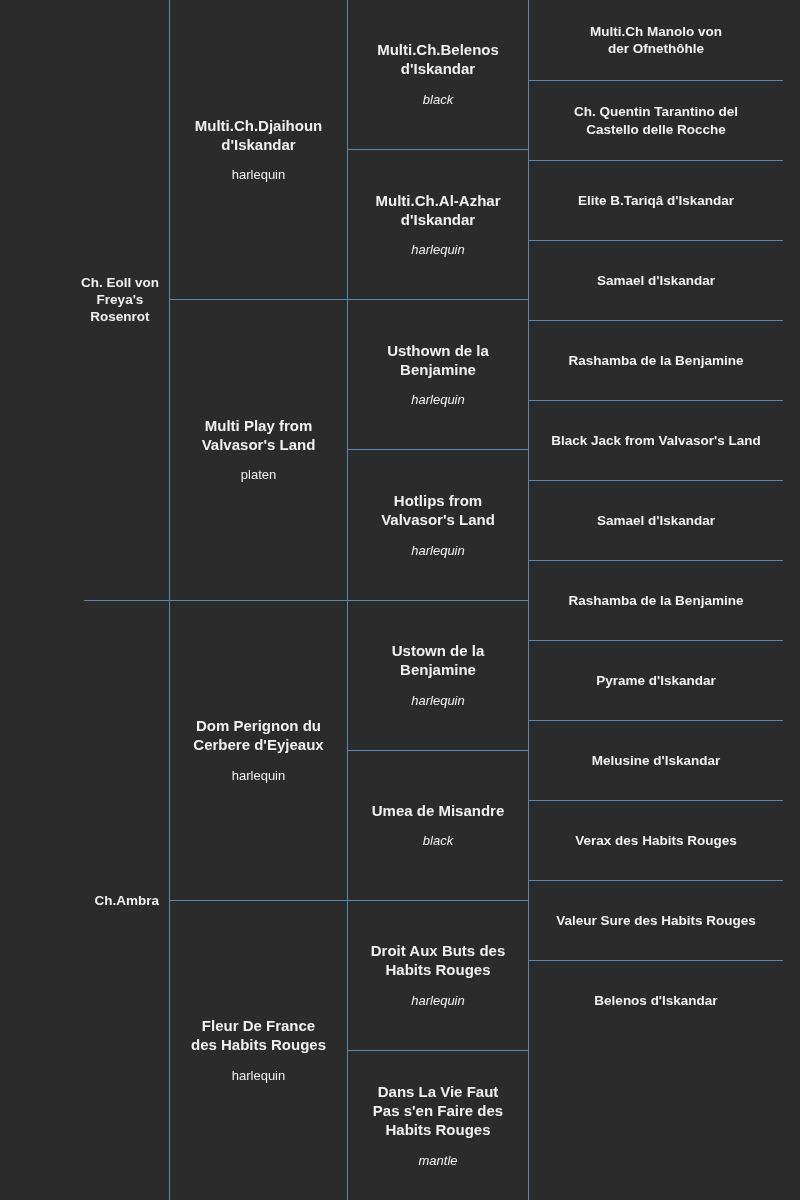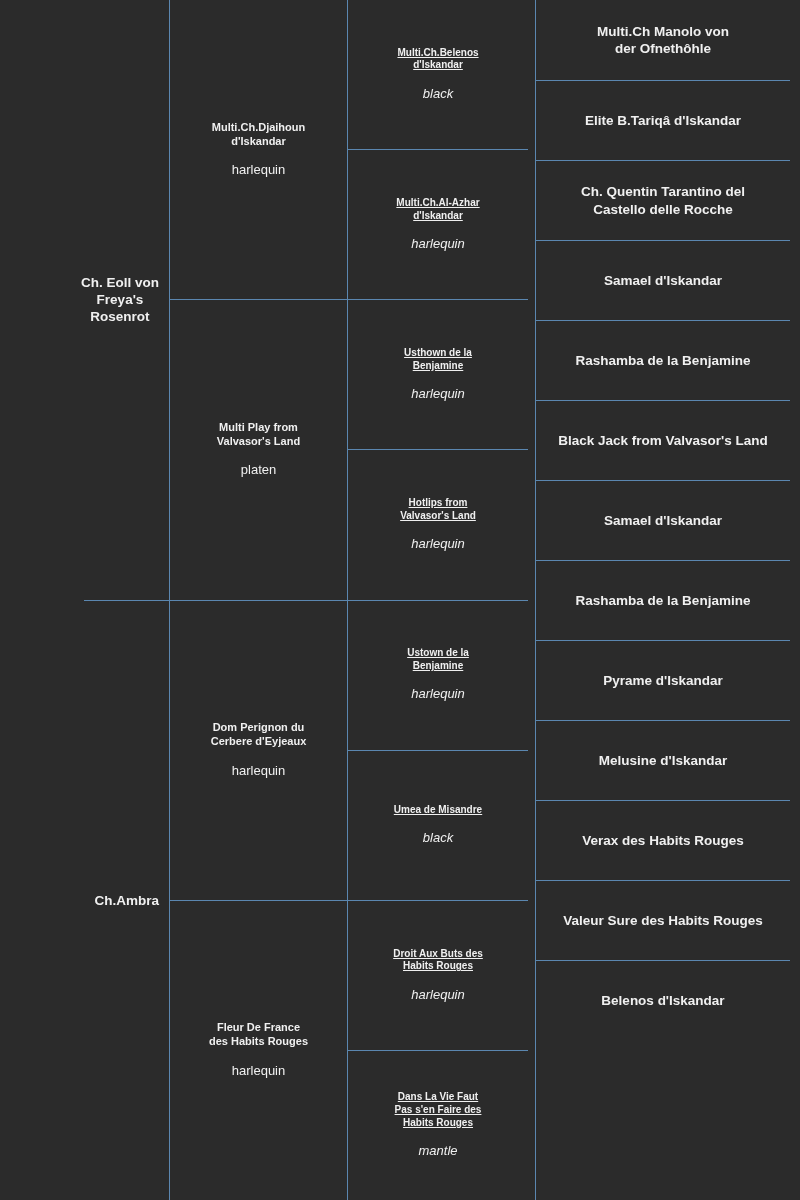--- a/index.html
+++ b/index.html
@@ -24,21 +24,21 @@
   .col {
     display: flex;
     flex-direction: column;
     box-sizing: border-box;
   }
 
   
   .col-gen1 { width: 169px; align-items: flex-end; }
   .col-gen2 { width: 178px; border-left: 1px solid #5b87b0; }
   .col-gen3 { width: 181px; border-left: 1px solid #5b87b0; }
-  .col-gen4 { width: 255px; border-left: 1px solid #5b87b0; margin-left: 7px; }
+  .col-gen4 { width: 255px; border-left: 1px solid #5b87b0; }
 
   .cell {
     box-sizing: border-box;
     display: flex;
     flex-direction: column;
     align-items: center;
     justify-content: center;
     text-align: center;
     color: #f0f0f0;
     padding: 4px 10px;
@@ -56,24 +56,24 @@
   }
   .cell .color {
     line-height: 1.27;
     margin-top: 1.05em;
     white-space: pre-line;
   }
 
   
   .col-gen1 .cell .nm { font-size: 13.5px; font-weight: bold; }
 
-  .col-gen2 .cell .nm { font-size: 11px; font-weight: bold; }
+  .col-gen2 .cell .nm { font-size: 15px; font-weight: bold; }
   .col-gen2 .cell .color { font-size: 13px; font-weight: normal; }
 
-  .col-gen3 .cell .nm { font-size: 10px; font-weight: bold; text-decoration: underline; }
+  .col-gen3 .cell .nm { font-size: 15px; font-weight: bold; }
   .col-gen3 .cell .color { font-size: 13px; font-weight: normal; font-style: italic; }
 
   .col-gen4 .cell .nm { font-size: 13.5px; font-weight: bold; }
 
   
   .col-gen1 .cell { flex: 1 1 0; }
   .col-gen2 .cell { flex: 1 1 0; }
   .col-gen3 .cell { flex: 1 1 0; }
   .col-gen4 .cell { flex: 0 0 80px; }
 </style>
@@ -160,27 +160,27 @@
       <div class="color">mantle</div>
     </div>
   </div>
 
   <div class="col col-gen4">
     <div class="cell">
       <div class="nm">Multi.Ch Manolo von
 der Ofnethôhle</div>
     </div>
     <div class="cell">
-      <div class="nm">Elite B.Tariqâ d'Iskandar</div>
-    </div>
-    <div class="cell">
       <div class="nm">Ch. Quentin Tarantino del
 Castello delle Rocche</div>
     </div>
     <div class="cell">
+      <div class="nm">Elite B.Tariqâ d'Iskandar</div>
+    </div>
+    <div class="cell">
       <div class="nm">Samael d'Iskandar</div>
     </div>
     <div class="cell">
       <div class="nm">Rashamba de la Benjamine</div>
     </div>
     <div class="cell">
       <div class="nm">Black Jack from Valvasor's Land</div>
     </div>
     <div class="cell">
       <div class="nm">Samael d'Iskandar</div>

